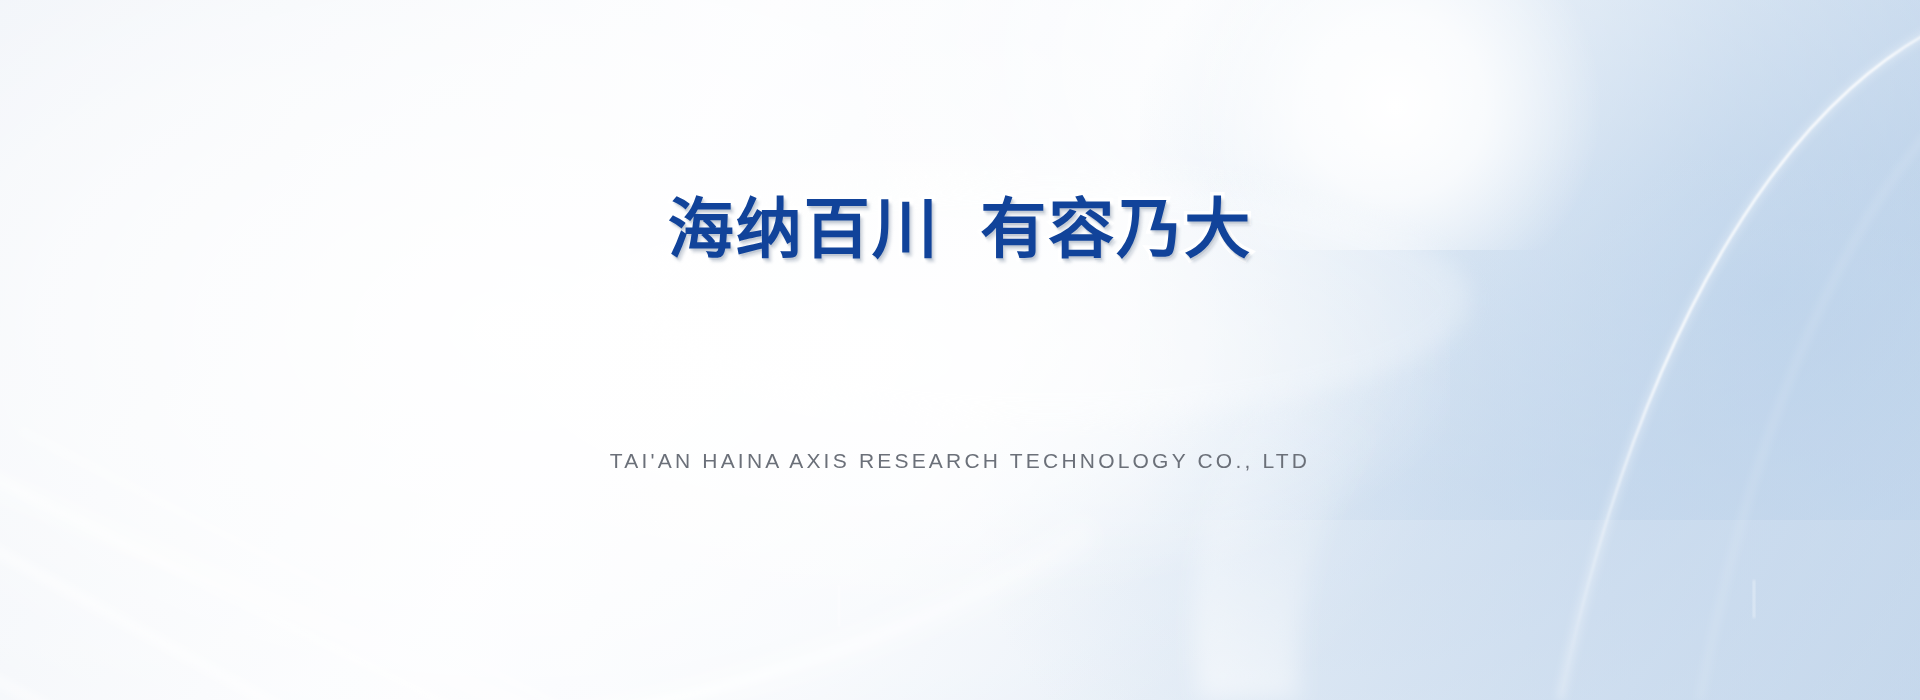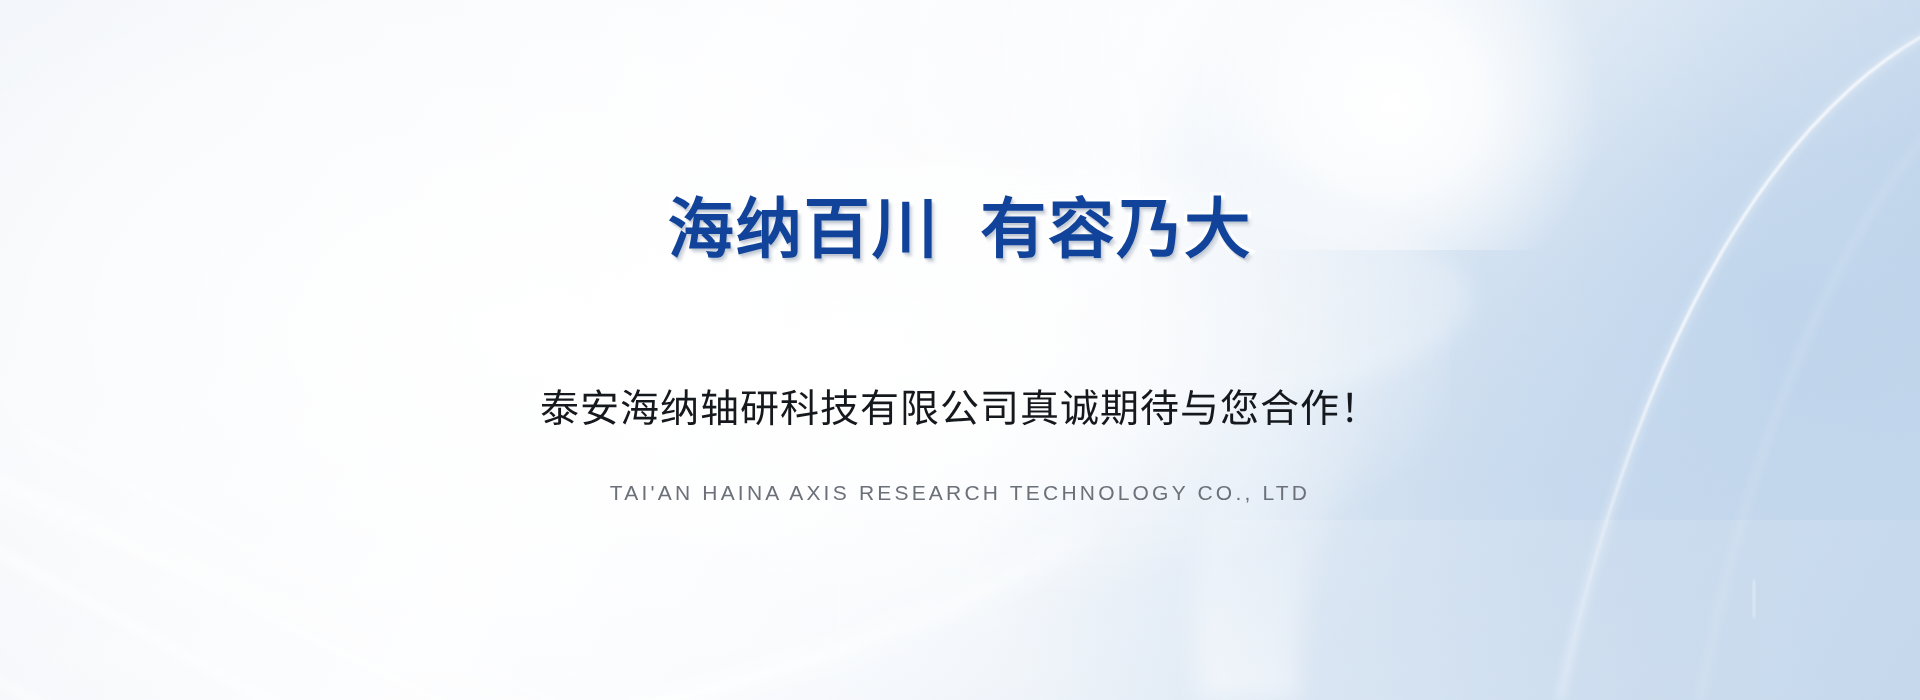--- a/index.html
+++ b/index.html
@@ -155,21 +155,20 @@
     top: 448px;
     left: 0;
     width: 1920px;
     text-align: center;
     font-size: 21px;
     line-height: 1.2;
     font-weight: normal;
     color: #6b7079;
     letter-spacing: 3.2px;
     white-space: pre;
-    margin-top: 32px;
   }
 </style>
 </head>
 <body>
 
 <div class="banner">
 
   <div class="wash-tr"></div>
   <div class="wash-br"></div>
   <div class="bloom"></div>
@@ -245,18 +244,17 @@
         <rect x="655" y="470" width="2" height="52" fill="#ffffff" opacity="0.35" filter="url(#blurSm)"></rect>
       </g>
 
       <ellipse cx="1050" cy="300" rx="420" ry="120" fill="#ffffff" opacity="0.28" filter="url(#blurLg)"></ellipse>
     </svg>
   </div>
 
   <div class="content">
     <div class="headline">海纳百川  有容乃大</div>
 
-    <div class="subtitle">泰安海纳轴研科技有限公司真诚期待与您合作！</div>
 
     <div class="subtitle-en">TAI'AN HAINA AXIS RESEARCH TECHNOLOGY CO., LTD</div>
   </div>
 
 </div>
 
 </body></html>

